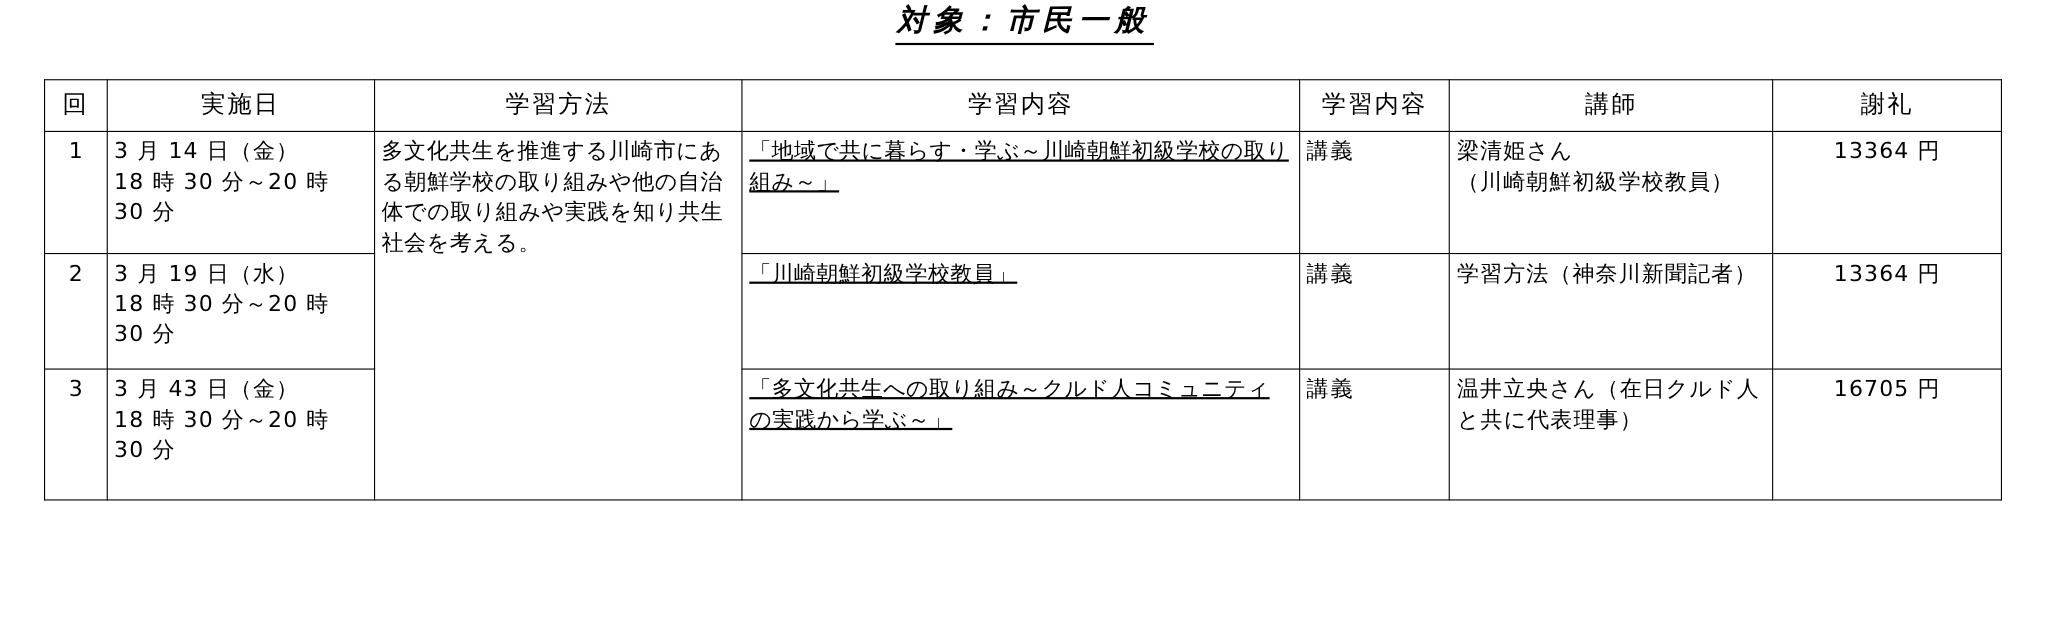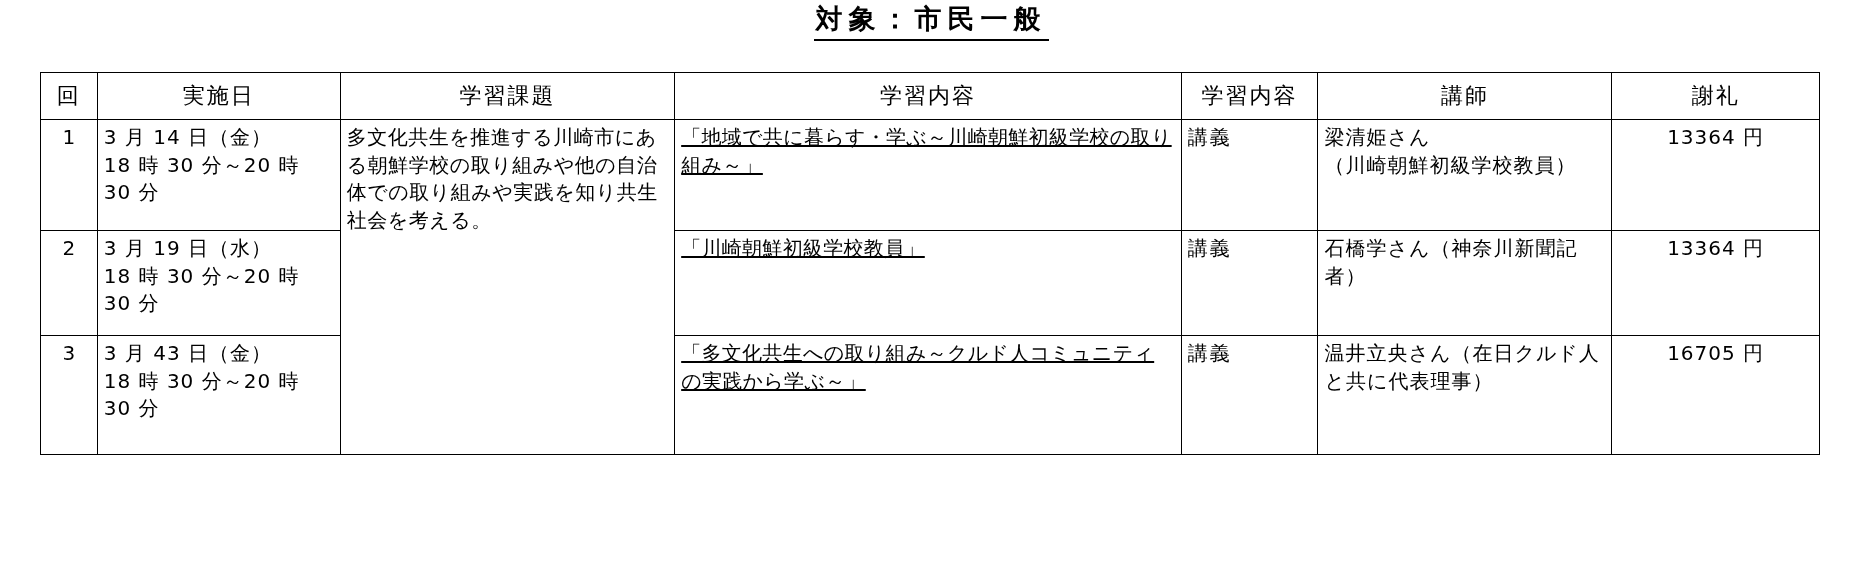--- a/index.html
+++ b/index.html
@@ -25,20 +25,21 @@
   }
   .doc-title {
     display: inline-block;
     font-size: 27px;
     font-weight: bold;
     letter-spacing: 6px;
     border-bottom: 2px solid #000;
     padding: 0 2px 3px 2px;
     line-height: 34px;
     font-family: "DejaVu Sans", "Liberation Sans", sans-serif;
+    font-style: italic;
   }
 
   
   .table-wrap {
     position: absolute;
     left: 40px;
     top: 72px;
     width: 1780px;
   }
   table.schedule {
@@ -143,21 +144,21 @@
       <col class="col-theme">
       <col class="col-content">
       <col class="col-method">
       <col class="col-lect">
       <col class="col-fee">
     </colgroup>
     <thead>
       <tr>
         <th>回</th>
         <th>実施日</th>
-        <th>学習課題</th>
+        <th>学習方法</th>
         <th>学習内容</th>
         <th>学習内容</th>
         <th>講師</th>
         <th>謝礼</th>
       </tr>
     </thead>
     <tbody>
       <tr class="row1">
         <td class="c-no">1</td>
         <td class="c-date nowrap-line">3 月 14 日（金）
@@ -168,21 +169,21 @@
         <td class="c-lect nowrap-line">梁清姫さん
 （川崎朝鮮初級学校教員）</td>
         <td class="c-fee">13364 円</td>
       </tr>
       <tr class="row2">
         <td class="c-no">2</td>
         <td class="c-date nowrap-line">3 月 19 日（水）
 18 時 30 分～20 時 30 分</td>
         <td class="c-content">「川崎朝鮮初級学校教員」</td>
         <td class="c-method">講義</td>
-        <td class="c-lect nowrap-line">石橋学さん（神奈川新聞記者）</td>
+        <td class="c-lect nowrap-line">学習方法（神奈川新聞記者）</td>
         <td class="c-fee">13364 円</td>
       </tr>
       <tr class="row3">
         <td class="c-no">3</td>
         <td class="c-date nowrap-line">3 月 43 日（金）
 18 時 30 分～20 時 30 分</td>
         <td class="c-content">「多文化共生への取り組み～クルド人コミュニティの実践から学ぶ～」</td>
         <td class="c-method">講義</td>
         <td class="c-lect nowrap-line">温井立央さん（在日クルド人と共に代表理事）</td>
         <td class="c-fee">16705 円</td>

